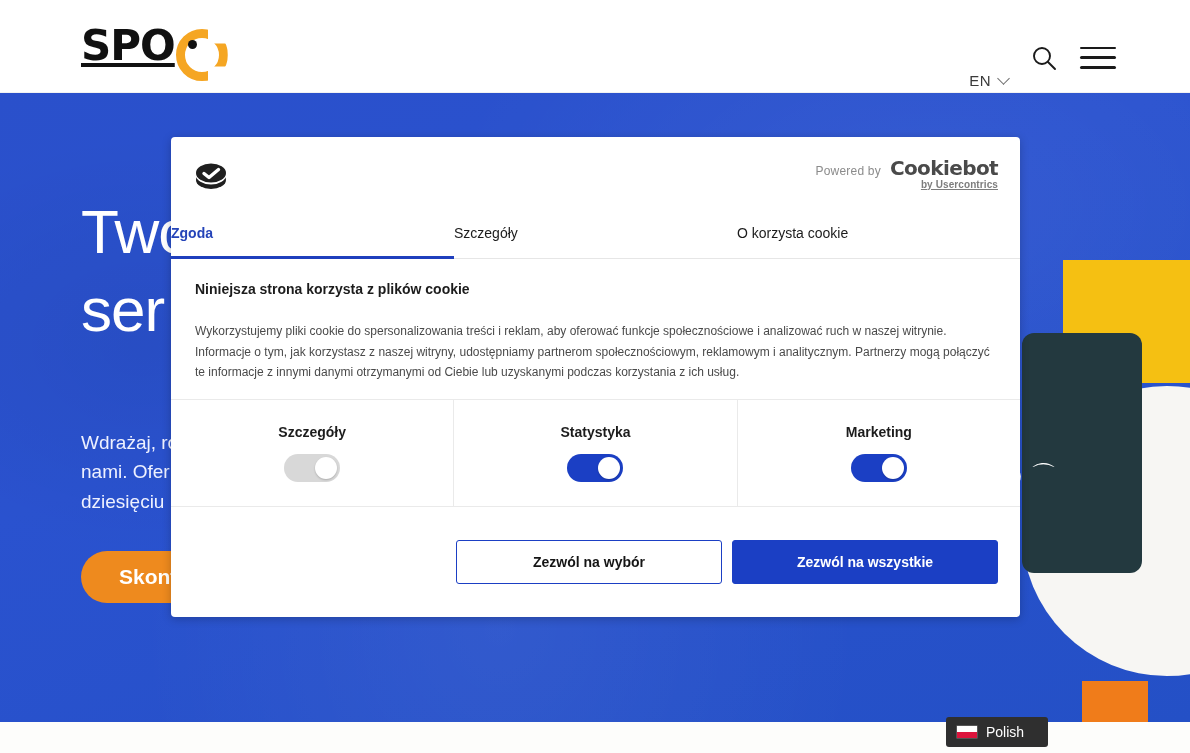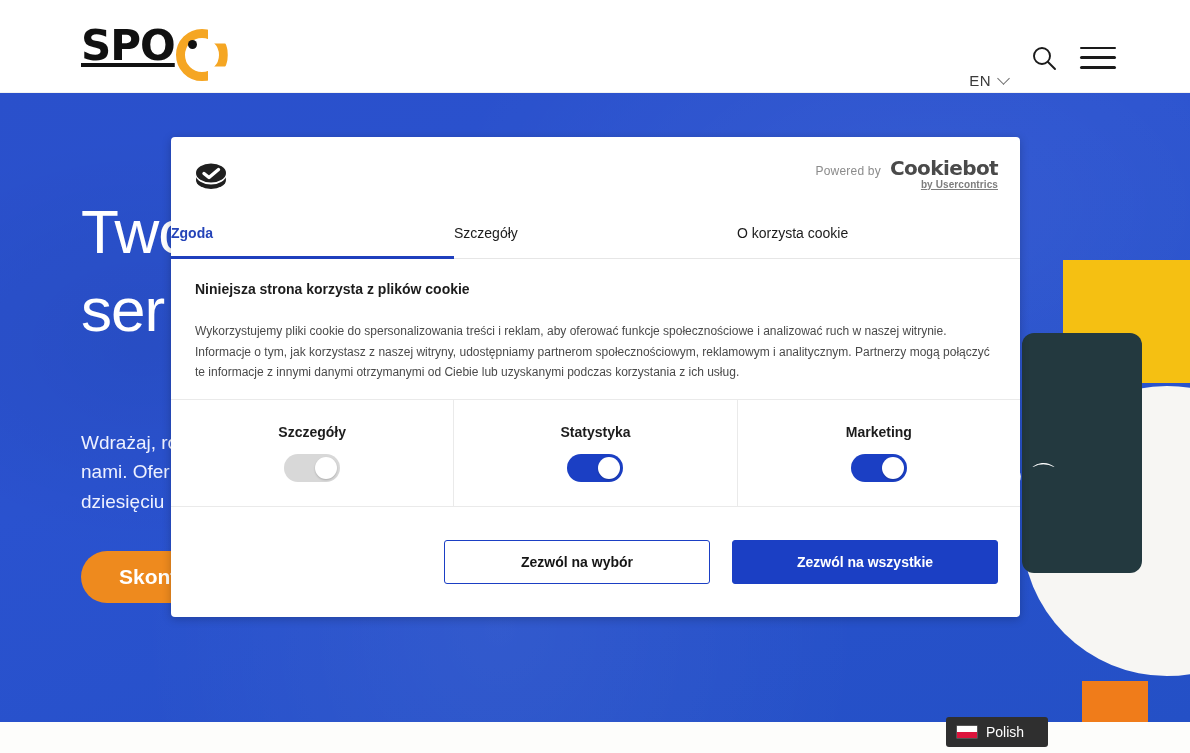--- a/index.html
+++ b/index.html
@@ -141,21 +141,21 @@
   .cd-cat:last-child { border-right: none; }
   .cd-cat-label { font-size: 14px; font-weight: 700; color: #1c1c1c; }
   .toggle { width: 56px; height: 28px; border-radius: 14px; position: relative; cursor: pointer; }
   .toggle.on  { background: #1b3fc4; }
   .toggle.off { background: #d8d8d8; }
   .toggle .knob { position:absolute; top: 3px; right: 3px; width: 22px; height: 22px; border-radius: 50%;
                   background:#ffffff; box-shadow: 0 1px 2px rgba(0,0,0,.2); }
 
   .cd-actions { flex: 1; display: flex; align-items: center; justify-content: flex-end; gap: 10px; padding: 0 22px; }
   .btn { height: 44px; min-width: 266px; font-size: 14px; font-weight: 700; cursor: pointer;
-         border-radius: 3px; font-family: "Liberation Sans", sans-serif; margin-left: 12px; }
+         border-radius: 3px; font-family: "Liberation Sans", sans-serif; }
   .btn-outline { background: #ffffff; color: #151515; border: 1.5px solid #1b3fc4; }
   .btn-solid { background: #1b3fc4; color: #ffffff; border: 1.5px solid #1b3fc4; }
 </style>
 </head>
 <body>
 
 <div id="page">
 
   <div class="topbar">
     <div class="logo">

